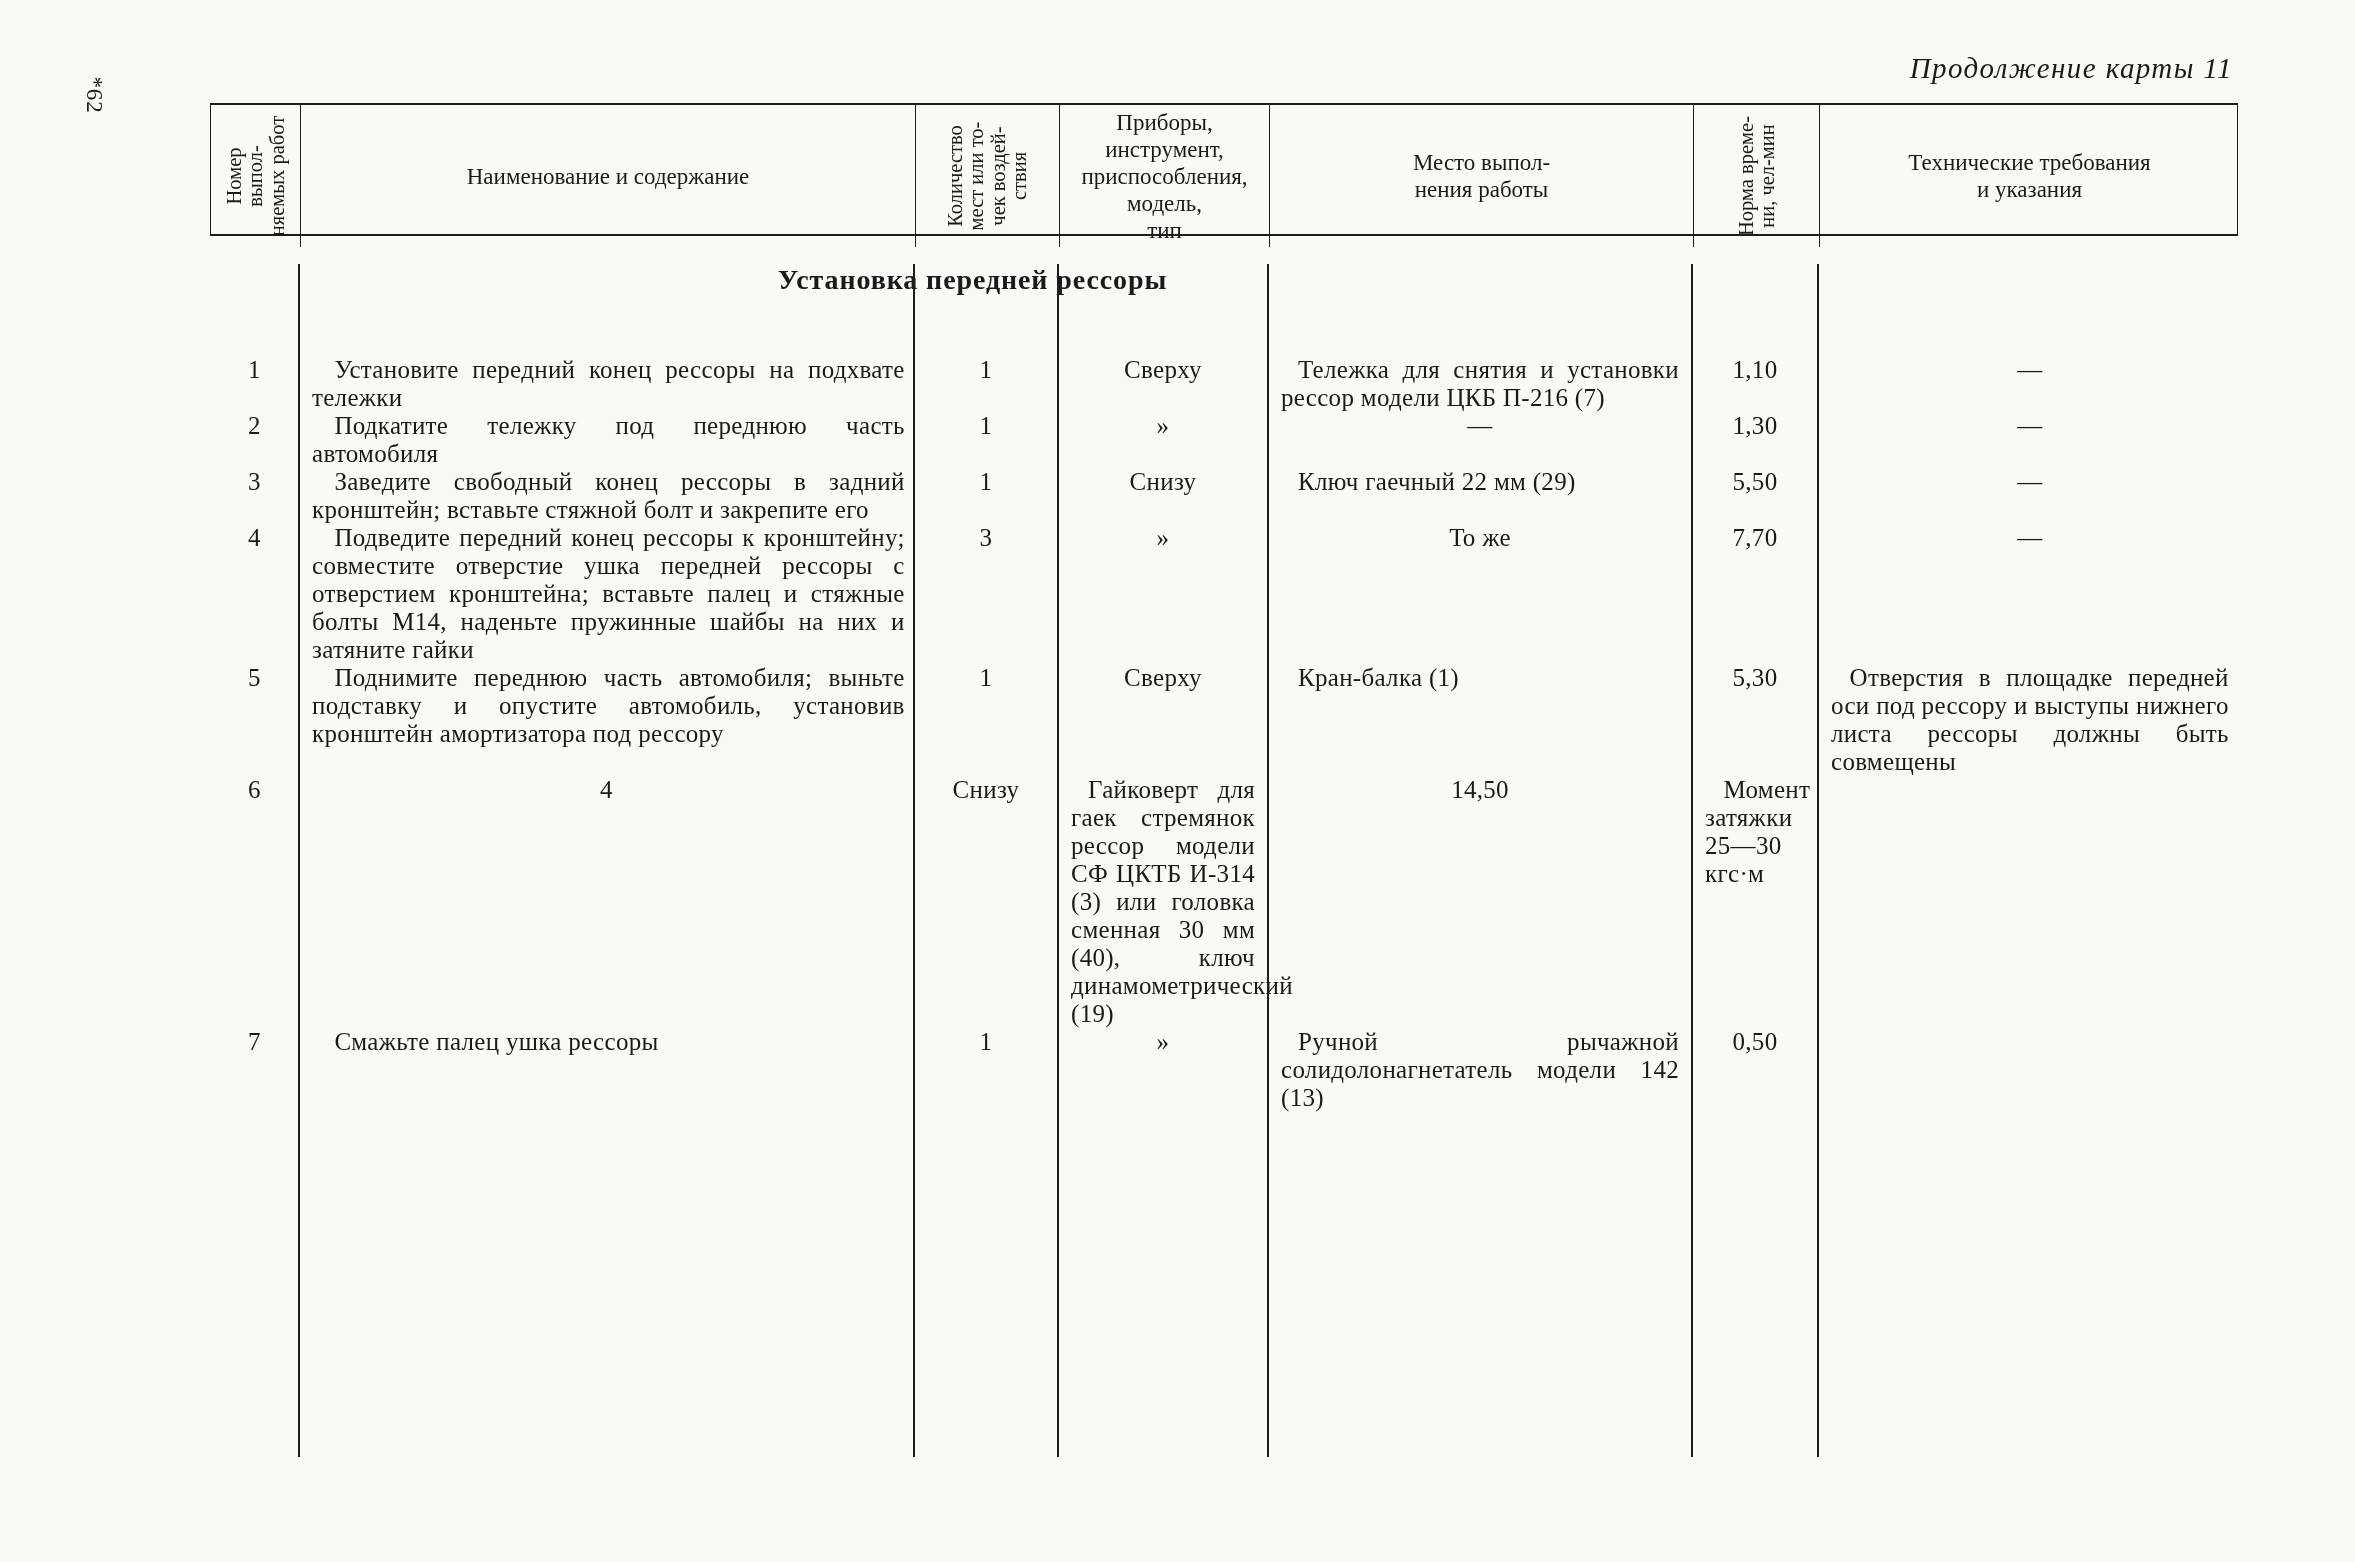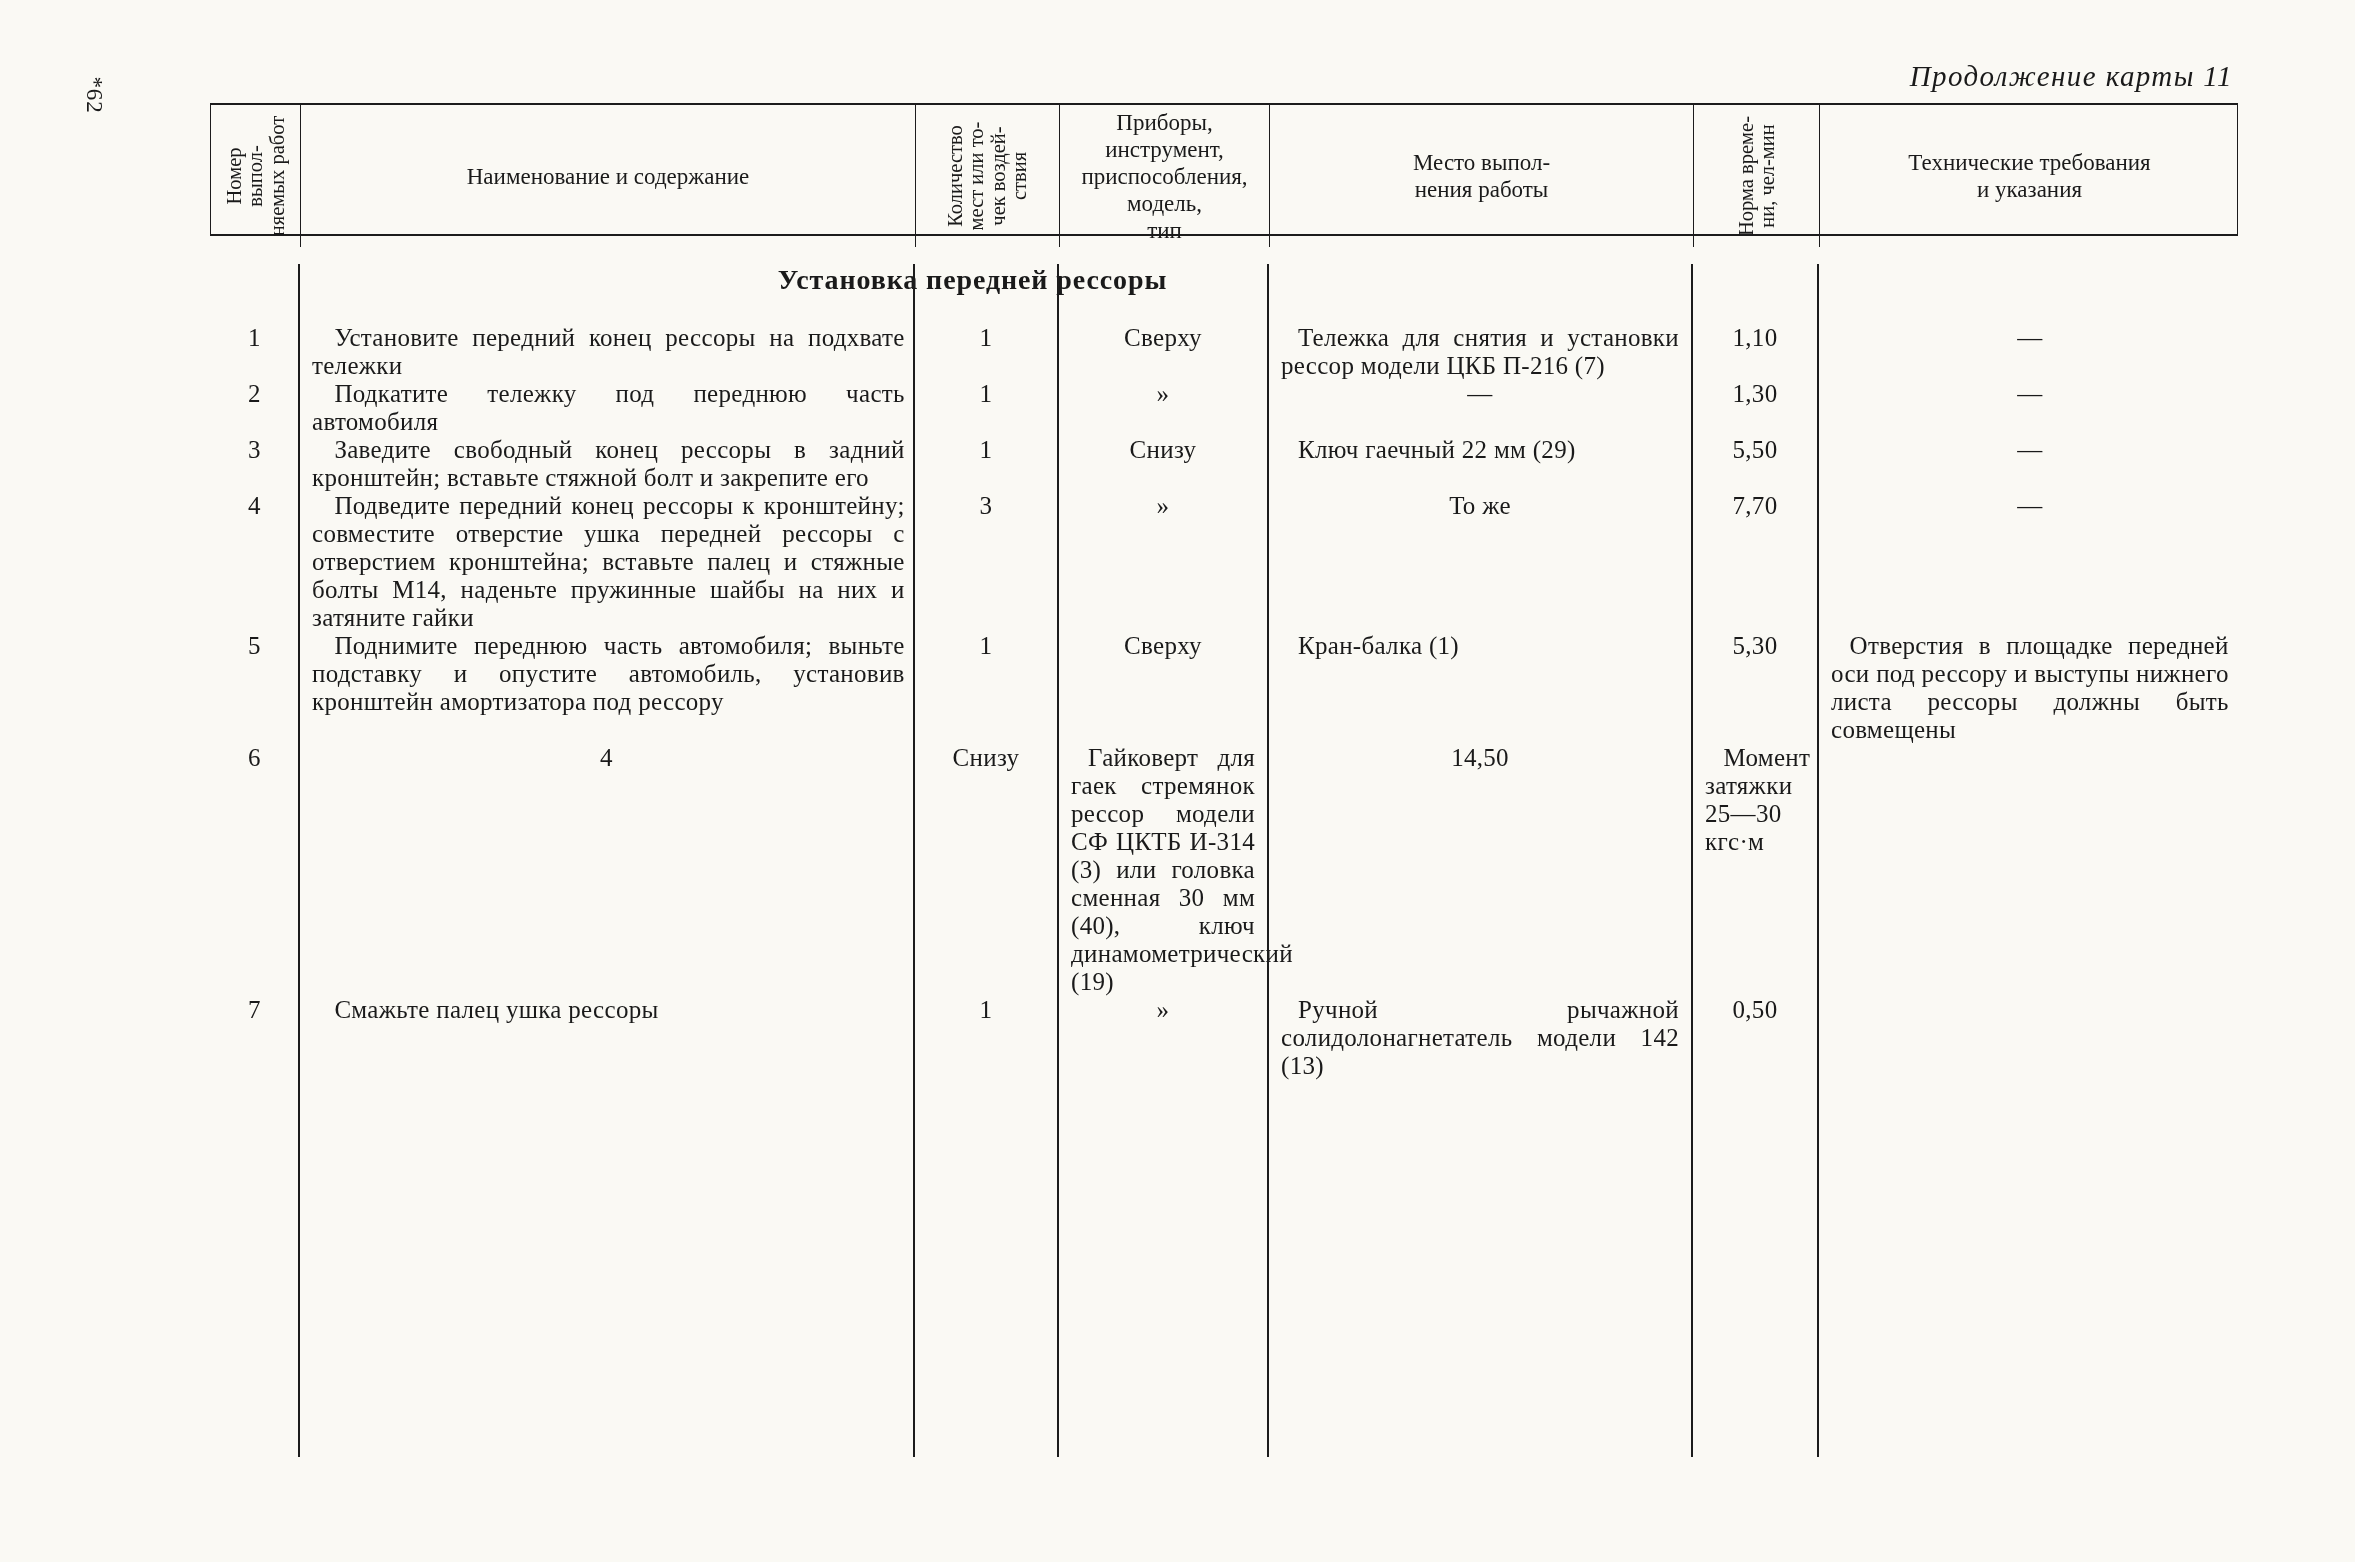--- a/index.html
+++ b/index.html
@@ -15,21 +15,21 @@
   .corner-mark {
     position:absolute;
     left:75px; top:82px;
     transform:rotate(90deg);
     transform-origin:center;
     font-size:23px;
     letter-spacing:0.9px;
   }
   .continuation {
     position:absolute;
-    top:60px;
+    top:52px;
     right:123px;
     font-style:italic;
     font-size:29px;
     letter-spacing:1.4px;
   }
   .worktable {
     position:absolute;
     left:210px;
     top:103px;
     width:2028px;
@@ -80,21 +80,21 @@
     height:1193px;
     background:#1c1c1c;
   }
   .vline:nth-of-type(1){ left:88px; }
   .vline:nth-of-type(2){ left:703px; }
   .vline:nth-of-type(3){ left:847px; }
   .vline:nth-of-type(4){ left:1057px; }
   .vline:nth-of-type(5){ left:1481px; }
   .vline:nth-of-type(6){ left:1607px; }
   .section-title {
-    margin:28px 503px 28px 0;
+    margin:28px 503px 60px 0;
     text-align:center;
     font-weight:bold;
     font-size:28px;
     letter-spacing:0.9px;
   }
   .row {
     display:grid;
     grid-template-columns:89px 615px 144px 210px 424px 126px 420px;
     align-items:start;
   }

